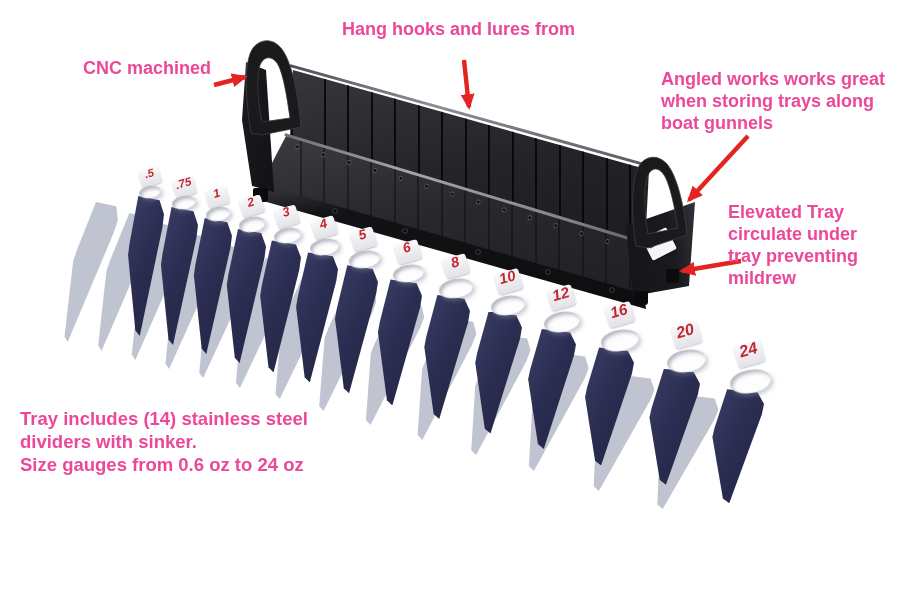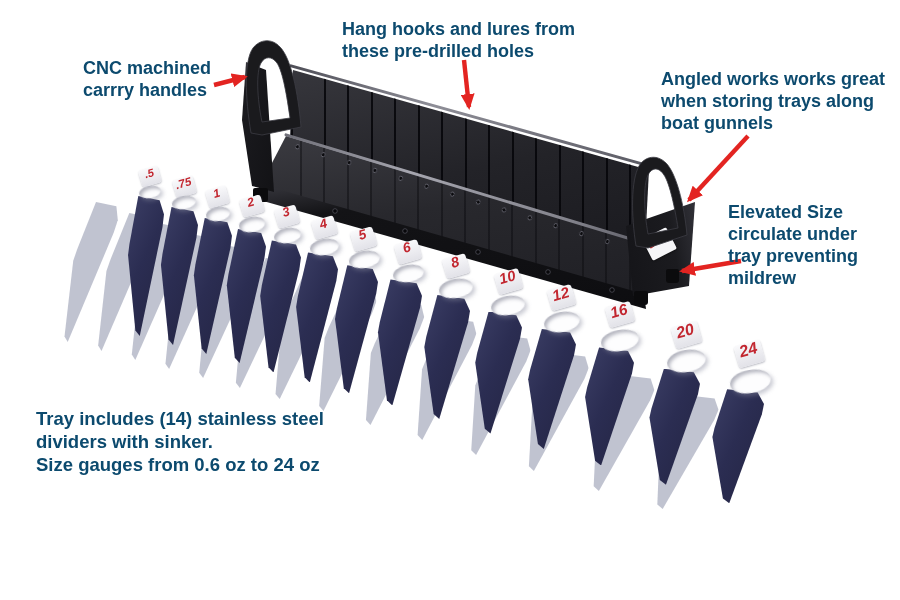--- a/index.html
+++ b/index.html
@@ -1,19 +1,19 @@
 <!DOCTYPE html>
 <html><head>
 <meta charset="utf-8">
 <style>
   html,body{margin:0;padding:0;background:#ffffff;}
   #canvas{position:relative;width:900px;height:600px;background:#ffffff;overflow:hidden;
           font-family:"Liberation Sans", sans-serif;}
   
-  .note{position:absolute;color:#0c4a6e;font-weight:700;font-size:18px;line-height:22px;z-index:20;white-space:nowrap;}
+  .note{position:absolute;color:#ec4899;font-weight:700;font-size:18px;line-height:22px;z-index:20;white-space:nowrap;}
   .note span{display:block;}
   
   .tray-part{position:absolute;}
   .int-back{left:289px;top:66px;width:362px;height:182px;z-index:2;
     clip-path:polygon(4px 4px,360px 104px,356px 180px,1px 71px);
     background-image:repeating-linear-gradient(90deg,rgba(4,4,8,0) 0 21.5px,rgba(4,4,8,.85) 21.5px 23.5px),
                      linear-gradient(168deg,#37373d 0%,#232328 55%,#1b1b20 100%);
     background-position:13px 0,0 0;}
   .back-top-edge{left:290px;top:64px;width:374px;height:3px;z-index:3;transform-origin:0 0;transform:rotate(15.6deg);
     background:linear-gradient(90deg,#4e4e57,#8e8e97 40%,#5a5a63);border-radius:2px;}
@@ -221,35 +221,33 @@
         <div class="blade" style="left: 711.35px; top: 389.16px; width: 52.65px; height: 114px;"></div>
         <div class="gauge-tab" style="left: 736.44px; top: 342.84px; width: 27.12px; height: 22.08px; transform: rotate(-16deg); font-size: 16.3px; line-height: 13.6896px;"><span>24</span></div>
         <div class="ring" style="left: 718.5px; top: 358.92px; width: 63px; height: 45.36px; transform: rotate(-10deg);">
           <div class="hole" style="inset: 11.34px;"></div>
         </div>
       </div>
     </div>
 
   <div class="note" style="left:83px;top:57px;">
     <span>CNC machined</span>
-    <span>carrry handles</span>
   </div>
   <div class="note" style="left:342px;top:18px;">
     <span>Hang hooks and lures from</span>
-    <span>these pre-drilled holes</span>
   </div>
   <div class="note" style="left:661px;top:68px;">
     <span>Angled works works great</span>
     <span>when storing trays along</span>
     <span>boat gunnels</span>
   </div>
   <div class="note" style="left:728px;top:201px;">
-    <span>Elevated Size</span>
+    <span>Elevated Tray</span>
     <span>circulate under</span>
     <span>tray preventing</span>
     <span>mildrew</span>
   </div>
-  <div class="note" style="left:36px;top:407px;font-size:18.5px;line-height:23px;">
+  <div class="note" style="left:20px;top:407px;font-size:18.5px;line-height:23px;">
     <span>Tray includes (14) stainless steel</span>
     <span>dividers with sinker.</span>
     <span>Size gauges from 0.6 oz to 24 oz</span>
   </div>
 </div>
 
 </body></html>

